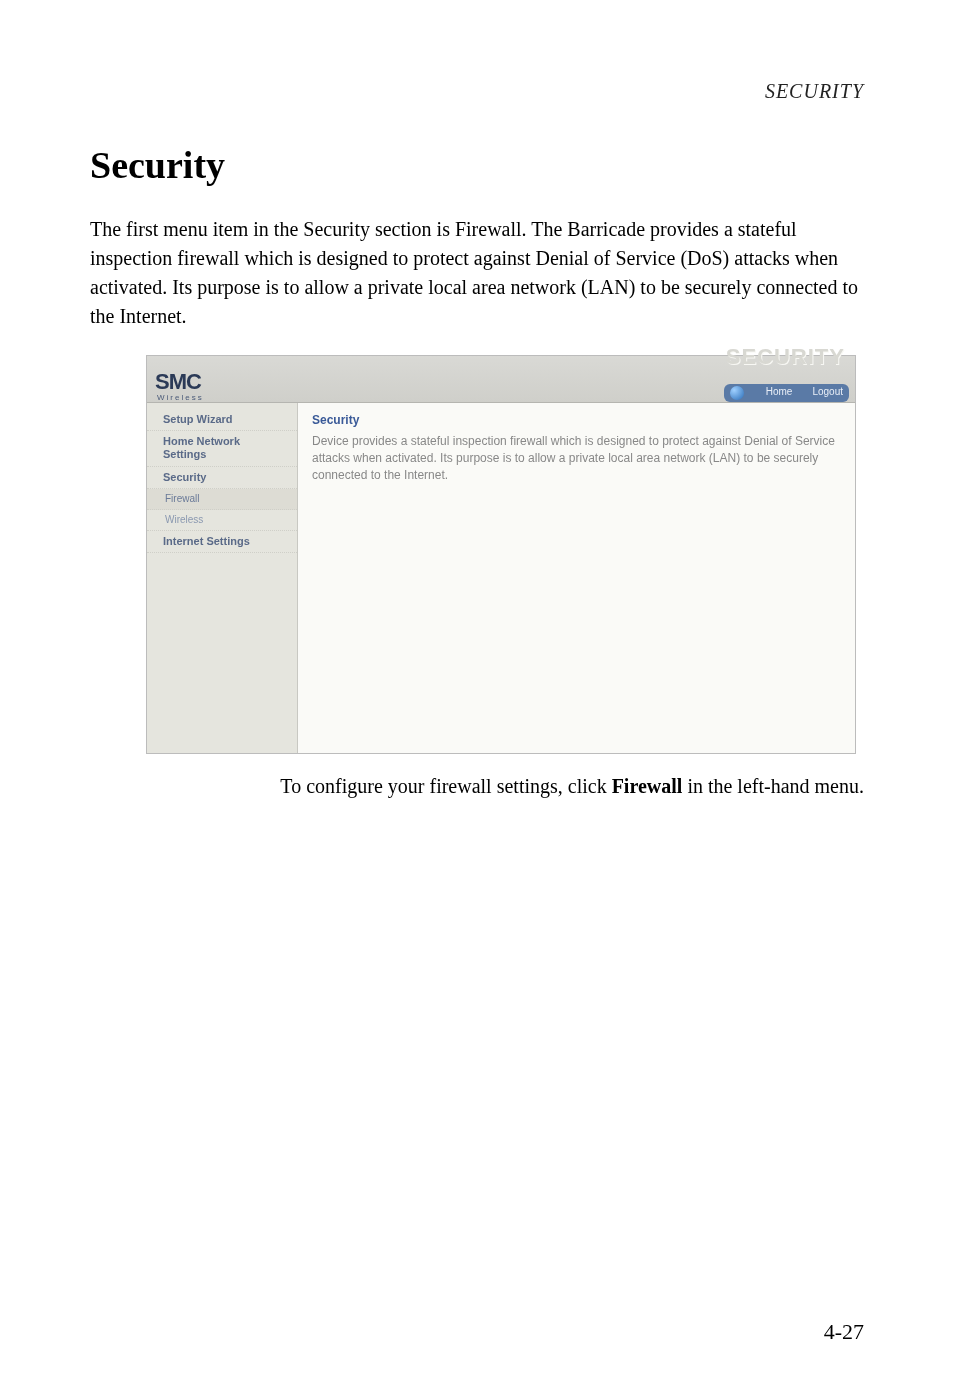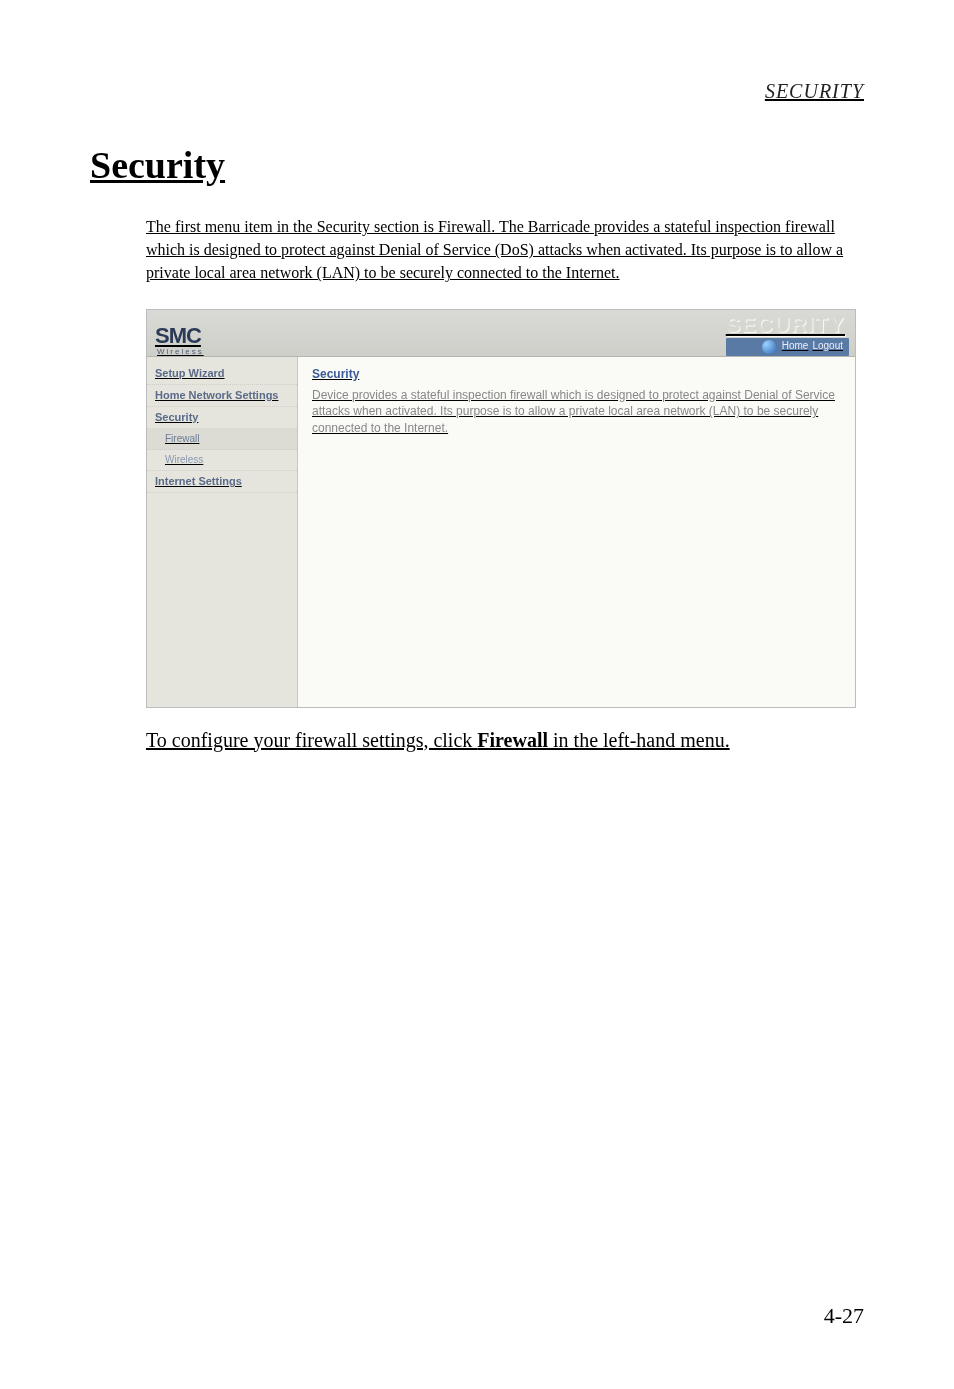--- a/index.html
+++ b/index.html
@@ -8,52 +8,51 @@
     background: #ffffff;
     font-family: Georgia, 'Times New Roman', serif;
     color: #000;
     width: 954px;
   }
   .page {
     padding: 80px 90px 40px 90px;
     box-sizing: border-box;
     min-height: 1389px;
     position: relative;
-    text-decoration: underline;
   }
   .running-header {
     text-align: right;
     font-style: italic;
     font-variant: small-caps;
     letter-spacing: 1px;
     font-size: 20px;
     margin-bottom: 40px;
     color: #222;
   }
   h1.section-title {
     font-size: 38px;
     font-weight: bold;
     margin: 0 0 28px 0;
   }
   .body-text {
-    font-size: 16px;
+    font-size: 20px;
     line-height: 1.45;
-    margin-left: 56px;
     margin-bottom: 14px;
   }
   .caption-text {
     font-size: 20px;
     line-height: 1.45;
     margin-left: 56px;
     margin-top: 18px;
+    text-align: right;
   }
   .caption-text b { font-weight: bold; }
   .page-number {
     position: absolute;
-    bottom: 60px;
+    bottom: 44px;
     right: 90px;
     font-size: 22px;
   }
 
   
   .router-shot {
     margin: 24px 0 0 56px;
     width: 710px;
     border: 1px solid #bcbcbc;
     background: #f0abfc;
@@ -98,27 +97,27 @@
     font-size: 22px;
     font-weight: bold;
     color: #d8d8d2;
     letter-spacing: 1px;
     text-shadow: 1px 1px 0 #f8f8f4;
     margin-right: 4px;
   }
   .rs-linkbar {
     display: flex;
     justify-content: flex-end;
-    gap: 4px;
+    gap: 20px;
     background: #5a7aa6;
     color: #fff;
     font-size: 10px;
     padding: 2px 6px;
-    border-radius: 1px;
-    margin-top: 0;
+    border-radius: 6px;
+    margin-top: 14px;
   }
   .rs-linkbar span {
     color: #e8eef7;
   }
   .rs-globe {
     width: 14px;
     height: 14px;
     border-radius: 50%;
     background: radial-gradient(circle at 30% 30%, #9fd0ff, #2a6db8);
     display: inline-block;
@@ -131,21 +130,21 @@
     min-height: 350px;
   }
   .rs-nav {
     width: 150px;
     background: #e5e5de;
     border-right: 1px solid #c8c8c2;
     padding: 6px 0;
   }
   .rs-nav-item {
     display: block;
-    padding: 4px 8px;
+    padding: 4px 16px;
     font-size: 11px;
     font-weight: bold;
     color: #5a6a88;
     border-bottom: 1px dotted #cfcfc8;
     line-height: 1.2;
   }
   .rs-nav-item.sub {
     padding-left: 18px;
     font-weight: normal;
     font-size: 10px;

